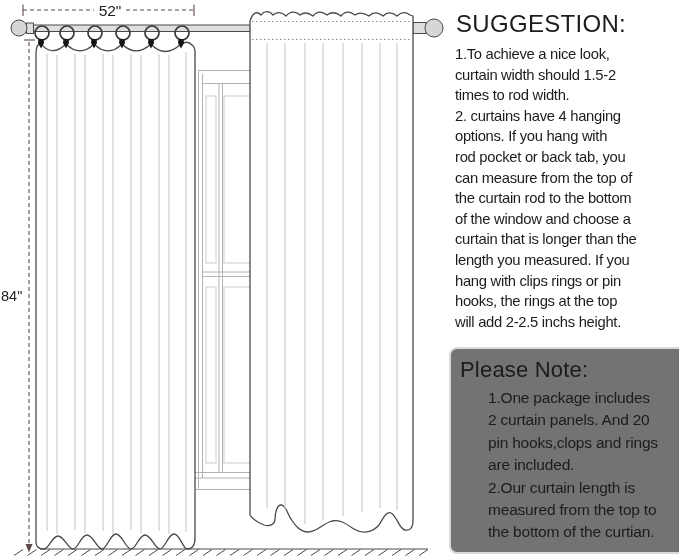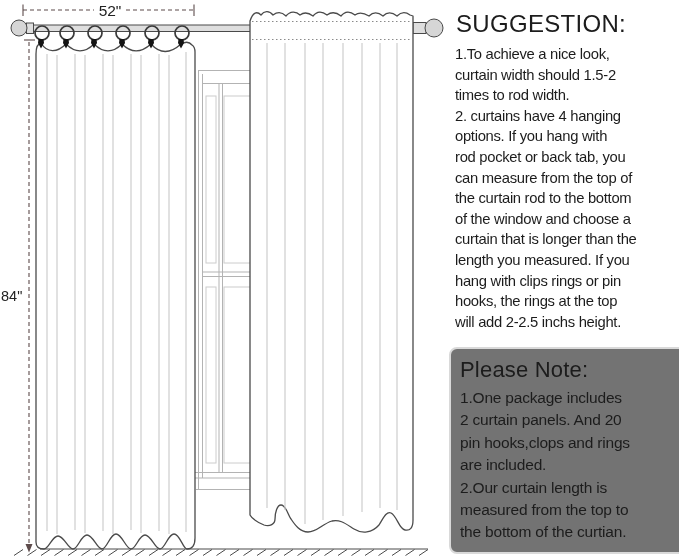--- a/index.html
+++ b/index.html
@@ -24,20 +24,21 @@
     position:absolute;left:449px;top:347px;width:204px;
     border:2px solid #d9d9d9;border-radius:8px;
     padding:6px 24px 8px 9px;background:#737373;color:#1c1c1c;
   }
   .note-heading{
     font-size:22px;font-weight:400;margin:2px 0 4px 0;letter-spacing:.2px;
   }
   .note-body{
     font-size:15.5px;line-height:22.4px;letter-spacing:-0.2px;
     white-space:pre-line;
+    margin-left:28px;
   }
   svg text{font-family:"Liberation Sans", sans-serif;}
 </style>
 </head>
 <body>
 
 <div id="stage">
 
   <svg id="diagram-svg" width="455" height="556" viewBox="0 0 455 556">
 

